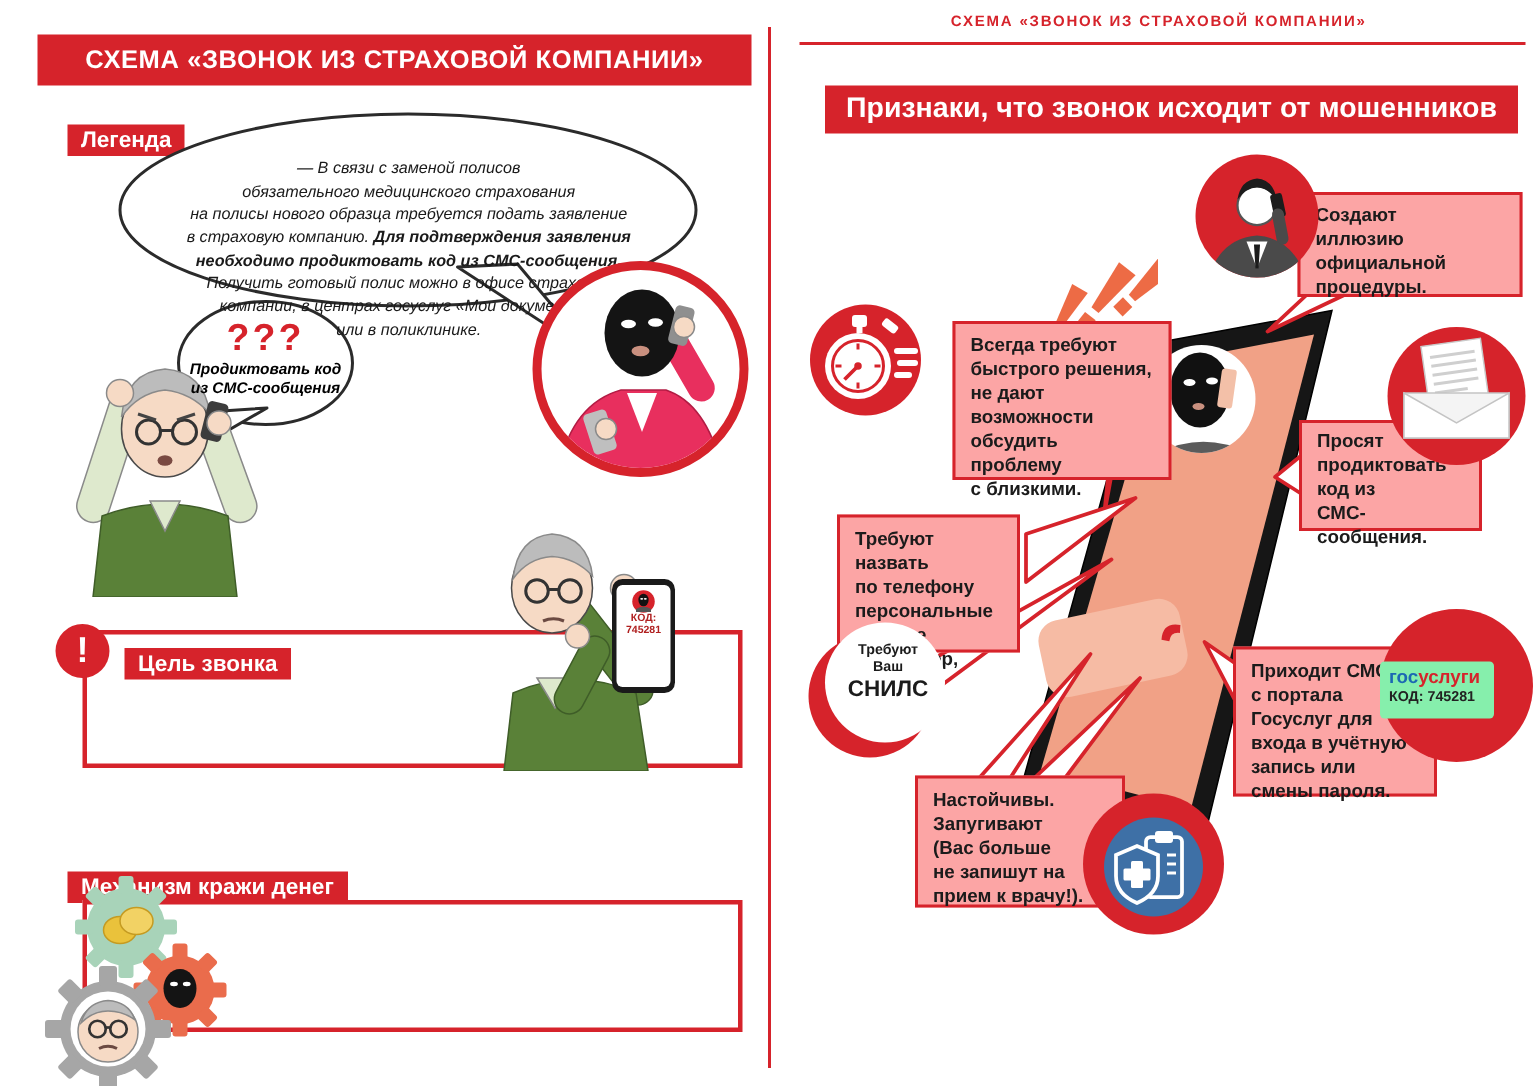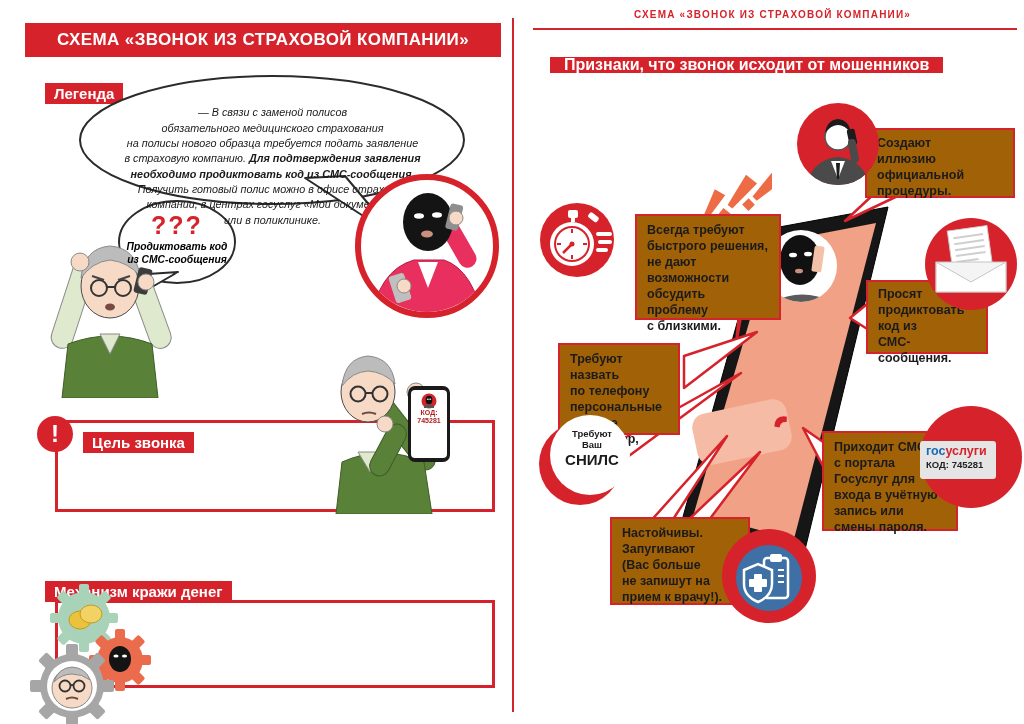--- a/index.html
+++ b/index.html
@@ -4,21 +4,21 @@
 <style>
   :root{ --red:#D6232B; --orange:#ED6B45; --salmon:#F1A186; --green:#5A8138; }
   *{margin:0;padding:0;box-sizing:border-box;}
   body{font-family:"Liberation Sans","DejaVu Sans",sans-serif;background:#fff;}
   .canvas{position:relative;width:1024px;height:724px;background:#fff;overflow:hidden;}
   .abs{position:absolute;}
   .pre{white-space:pre-line;}
   .red-banner{background:var(--red);color:#fff;font-weight:bold;display:flex;align-items:center;justify-content:center;}
   .red-label{background:var(--red);color:#fff;font-weight:bold;display:inline-block;padding:2px 9px;font-size:15px;}
   .redbox{border:3px solid var(--red);background:#fff;}
-  .callout{position:absolute;background:#a16207;border:2.5px solid var(--red);padding:6px 10px;font-weight:700;font-size:12.5px;line-height:1.28;color:#1b1b1b;white-space:pre-line;z-index:3;}
+  .callout{position:absolute;background:#fca5a5;border:2.5px solid var(--red);padding:6px 10px;font-weight:700;font-size:12.5px;line-height:1.28;color:#1b1b1b;white-space:pre-line;z-index:3;}
   .z1{z-index:1}.z2{z-index:2}.z3{z-index:3}.z4{z-index:4}.z5{z-index:5}
   .bubble-text{font-style:italic;text-align:center;color:#1a1a1a;font-size:10.8px;line-height:1.42;font-weight:500;white-space:pre-line;z-index:3;}
   .bold{font-weight:800;}
   svg{display:block;}
 </style>
 </head>
 <body>
 
 <div class="canvas">
 
@@ -178,21 +178,21 @@
       <line x1="-1.5" y1="-1" x2="1.5" y2="-1" stroke="#333" stroke-width="1.8"></line>
       <path d="M-6,13 Q0,10 6,13" fill="none" stroke="#6b4a42" stroke-width="2"></path>
     </g>
   </svg>
 
   <div class="abs" style="left:512px;top:18px;width:2px;height:694px;background:var(--red);"></div>
 
   <div class="abs" style="left:525px;top:9px;width:495px;text-align:center;color:var(--red);font-weight:800;font-size:10px;letter-spacing:1.2px;">СХЕМА «ЗВОНОК ИЗ СТРАХОВОЙ КОМПАНИИ»</div>
   <div class="abs" style="left:533px;top:28px;width:484px;height:2px;background:var(--red);"></div>
 
-  <div class="abs red-banner" style="left:550px;top:57px;height:16px;padding:0 14px;font-size:16px;text-align:right;">Признаки, что звонок исходит от мошенников</div>
+  <div class="abs red-banner" style="left:550px;top:57px;height:32px;padding:0 14px;font-size:19px;text-align:right;">Признаки, что звонок исходит от мошенников</div>
 
   <svg class="abs z1" style="left:0;top:0" width="1024" height="724" viewBox="0 0 1024 724">
     <polygon points="763,230 888,207 803,558 681,524" fill="#161616" stroke="#000"></polygon>
     <polygon points="772,243 876,223 794,539 694,513" fill="#F1A186"></polygon>
     <rect x="-48" y="-26" width="96" height="52" rx="14" transform="translate(742,432) rotate(-12)" fill="#F6BBA4"></rect>
     <circle cx="801" cy="266" r="36" fill="#fff"></circle>
     <defs>
         <clipPath id="avclip">
           <circle cx="801" cy="266" r="36"></circle>
         </clipPath>
@@ -334,21 +334,21 @@
   </svg>
   <div class="abs z3" style="left:552px;top:428px;width:80px;text-align:center;color:#1b1b1b;">
     <div style="font-size:9.5px;font-weight:700;">Требуют</div>
     <div style="font-size:9.5px;font-weight:700;">Ваш</div>
     <div style="font-size:15px;font-weight:800;margin-top:1px;">СНИЛС</div>
   </div>
 
   <svg class="abs z4" style="left:918px;top:404px" width="106" height="106" viewBox="0 0 106 106">
     <circle cx="53" cy="53" r="51" fill="#D6232B"></circle>
   </svg>
-  <div class="abs z5" style="left:920px;top:441px;width:76px;height:38px;background:#e5e5e5;border-radius:3px;padding:3px 6px;">
+  <div class="abs z5" style="left:920px;top:441px;width:76px;height:38px;background:#86efac;border-radius:3px;padding:3px 6px;">
     <div style="font-size:12.5px;font-weight:800;line-height:1.2;">
       <span style="color:#1B68B3;">гос</span><span style="color:#D6232B;">услуги</span>
     </div>
     <div style="font-size:9.5px;font-weight:800;color:#222;">КОД: 745281</div>
   </div>
 
   <svg class="abs z4" style="left:720px;top:526px" width="100" height="102" viewBox="0 0 100 102">
     <circle cx="49" cy="50" r="47" fill="#D6232B"></circle>
     <circle cx="49" cy="52" r="33" fill="#3E70A6"></circle>
     <rect x="44" y="32" width="24" height="40" rx="3" fill="#3E70A6" stroke="#fff" stroke-width="2.5"></rect>

